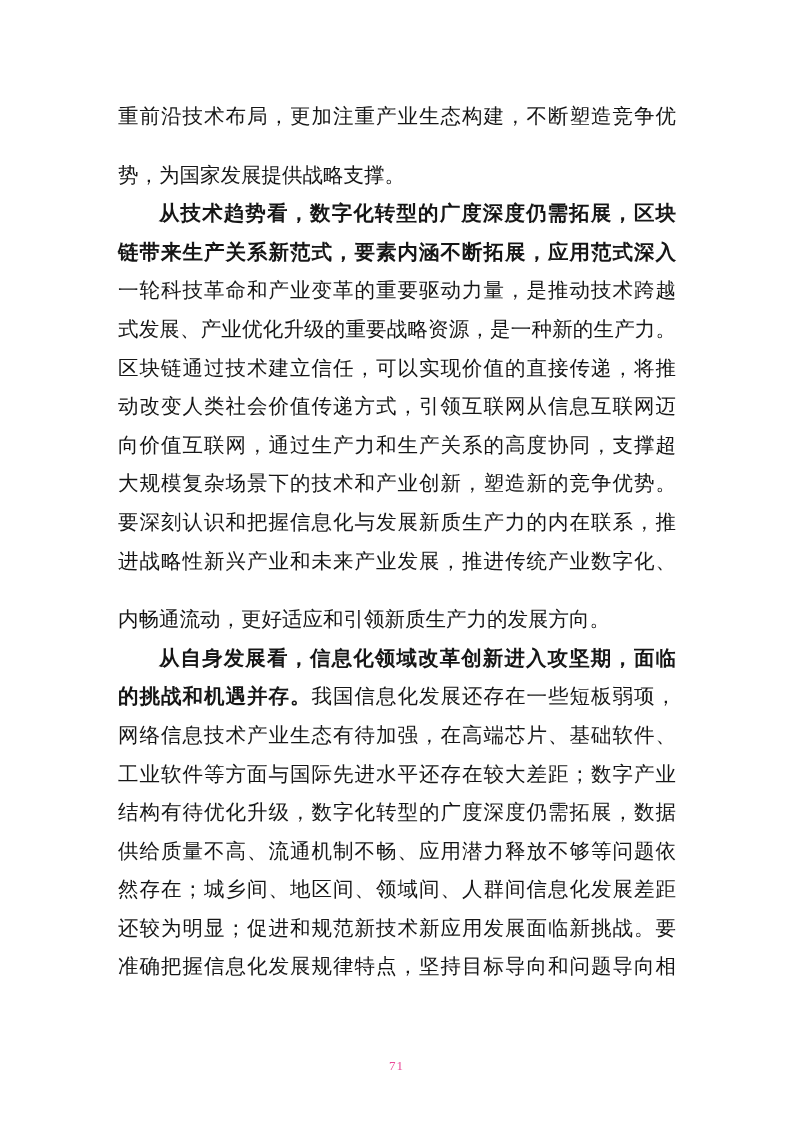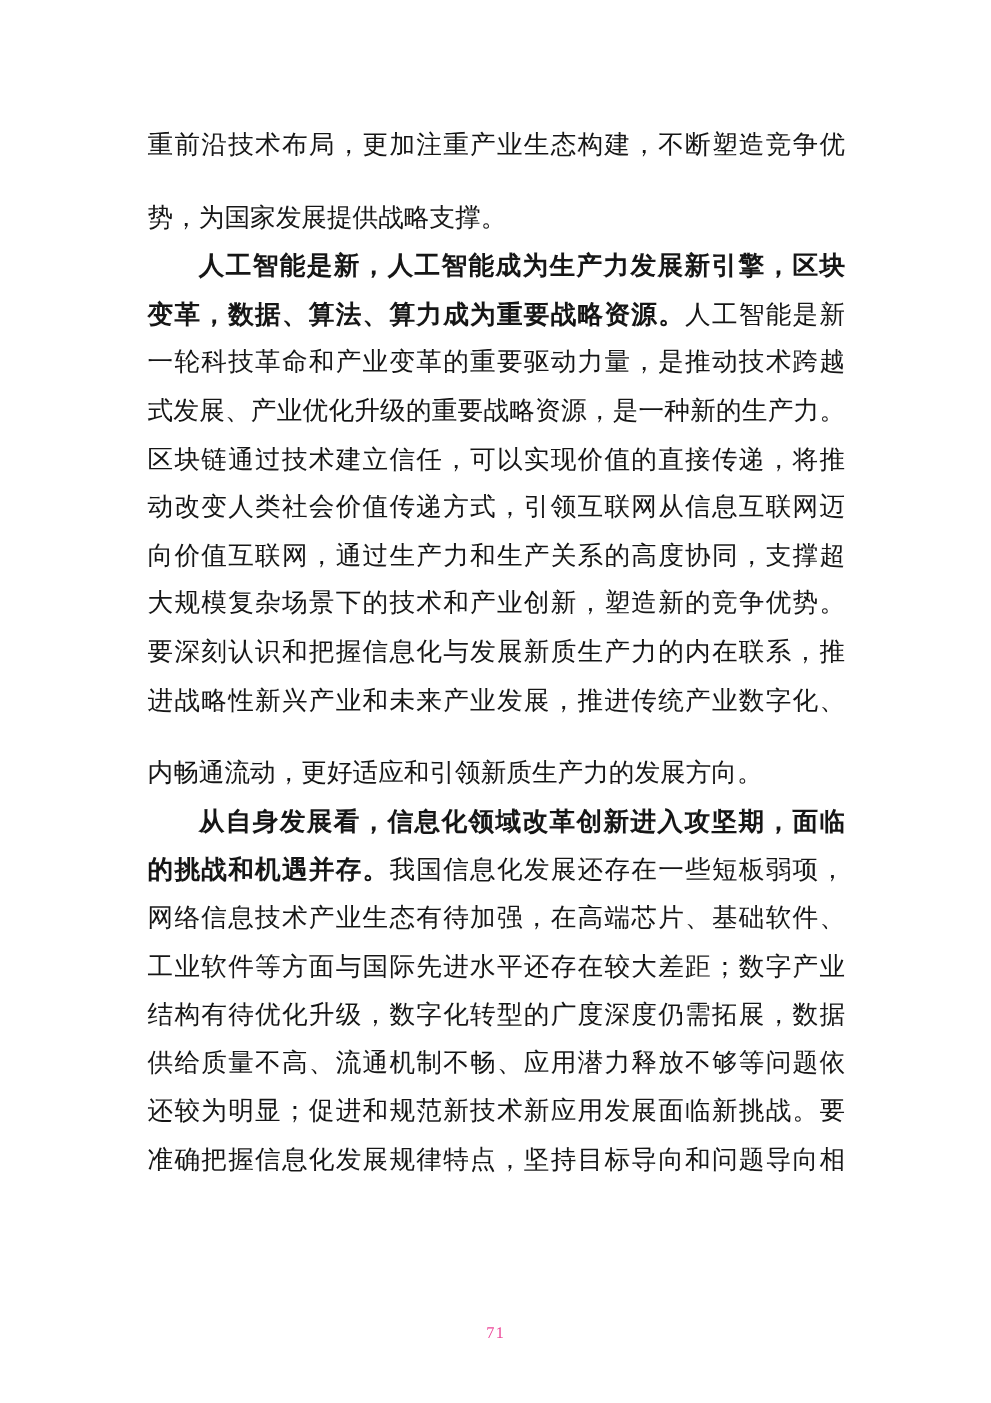--- a/index.html
+++ b/index.html
@@ -55,36 +55,37 @@
     letter-spacing: 1px;
   }
 </style>
 </head>
 <body>
 
 <div class="page">
   <main class="text-block" id="text-block">
       <div class="line"><span class="seg">重前沿技术布局，更加注重产业生态构建，不断塑造竞争优</span></div>
       <div class="line no-justify"><span class="seg">势，为国家发展提供战略支撑。</span></div>
-      <div class="line indent"><span class="seg bold">人工智能是新，人工智能成为生产力发展新引擎，区块</span></div>
-      <div class="line"><span class="seg bold">变革，数据、算法、算力成为重要战略资源。</span><span class="seg">人工智能是新</span></div>
+      <div class="line indent"><span class="seg bold">从技术趋势看，数字化转型的广度深度仍需拓展，区块</span></div>
+      <div class="line"><span class="seg bold">链带来生产关系新范式，要素内涵不断拓展，应用范式深入</span></div>
       <div class="line"><span class="seg">一轮科技革命和产业变革的重要驱动力量，是推动技术跨越</span></div>
       <div class="line"><span class="seg">式发展、产业优化升级的重要战略资源，是一种新的生产力。</span></div>
       <div class="line"><span class="seg">区块链通过技术建立信任，可以实现价值的直接传递，将推</span></div>
       <div class="line"><span class="seg">动改变人类社会价值传递方式，引领互联网从信息互联网迈</span></div>
       <div class="line"><span class="seg">向价值互联网，通过生产力和生产关系的高度协同，支撑超</span></div>
       <div class="line"><span class="seg">大规模复杂场景下的技术和产业创新，塑造新的竞争优势。</span></div>
       <div class="line"><span class="seg">要深刻认识和把握信息化与发展新质生产力的内在联系，推</span></div>
       <div class="line"><span class="seg">进战略性新兴产业和未来产业发展，推进传统产业数字化、</span></div>
       <div class="line no-justify"><span class="seg">内畅通流动，更好适应和引领新质生产力的发展方向。</span></div>
       <div class="line indent"><span class="seg bold">从自身发展看，信息化领域改革创新进入攻坚期，面临</span></div>
       <div class="line"><span class="seg bold">的挑战和机遇并存。</span><span class="seg">我国信息化发展还存在一些短板弱项，</span></div>
       <div class="line"><span class="seg">网络信息技术产业生态有待加强，在高端芯片、基础软件、</span></div>
       <div class="line"><span class="seg">工业软件等方面与国际先进水平还存在较大差距；数字产业</span></div>
       <div class="line"><span class="seg">结构有待优化升级，数字化转型的广度深度仍需拓展，数据</span></div>
       <div class="line"><span class="seg">供给质量不高、流通机制不畅、应用潜力释放不够等问题依</span></div>
+      <div class="line"><span class="seg">然存在；城乡间、地区间、领域间、人群间信息化发展差距</span></div>
       <div class="line"><span class="seg">还较为明显；促进和规范新技术新应用发展面临新挑战。要</span></div>
       <div class="line"><span class="seg">准确把握信息化发展规律特点，坚持目标导向和问题导向相</span></div>
     </main>
   <footer class="page-footer">
     <span>71</span>
   </footer>
 </div>
 
 </body></html>

